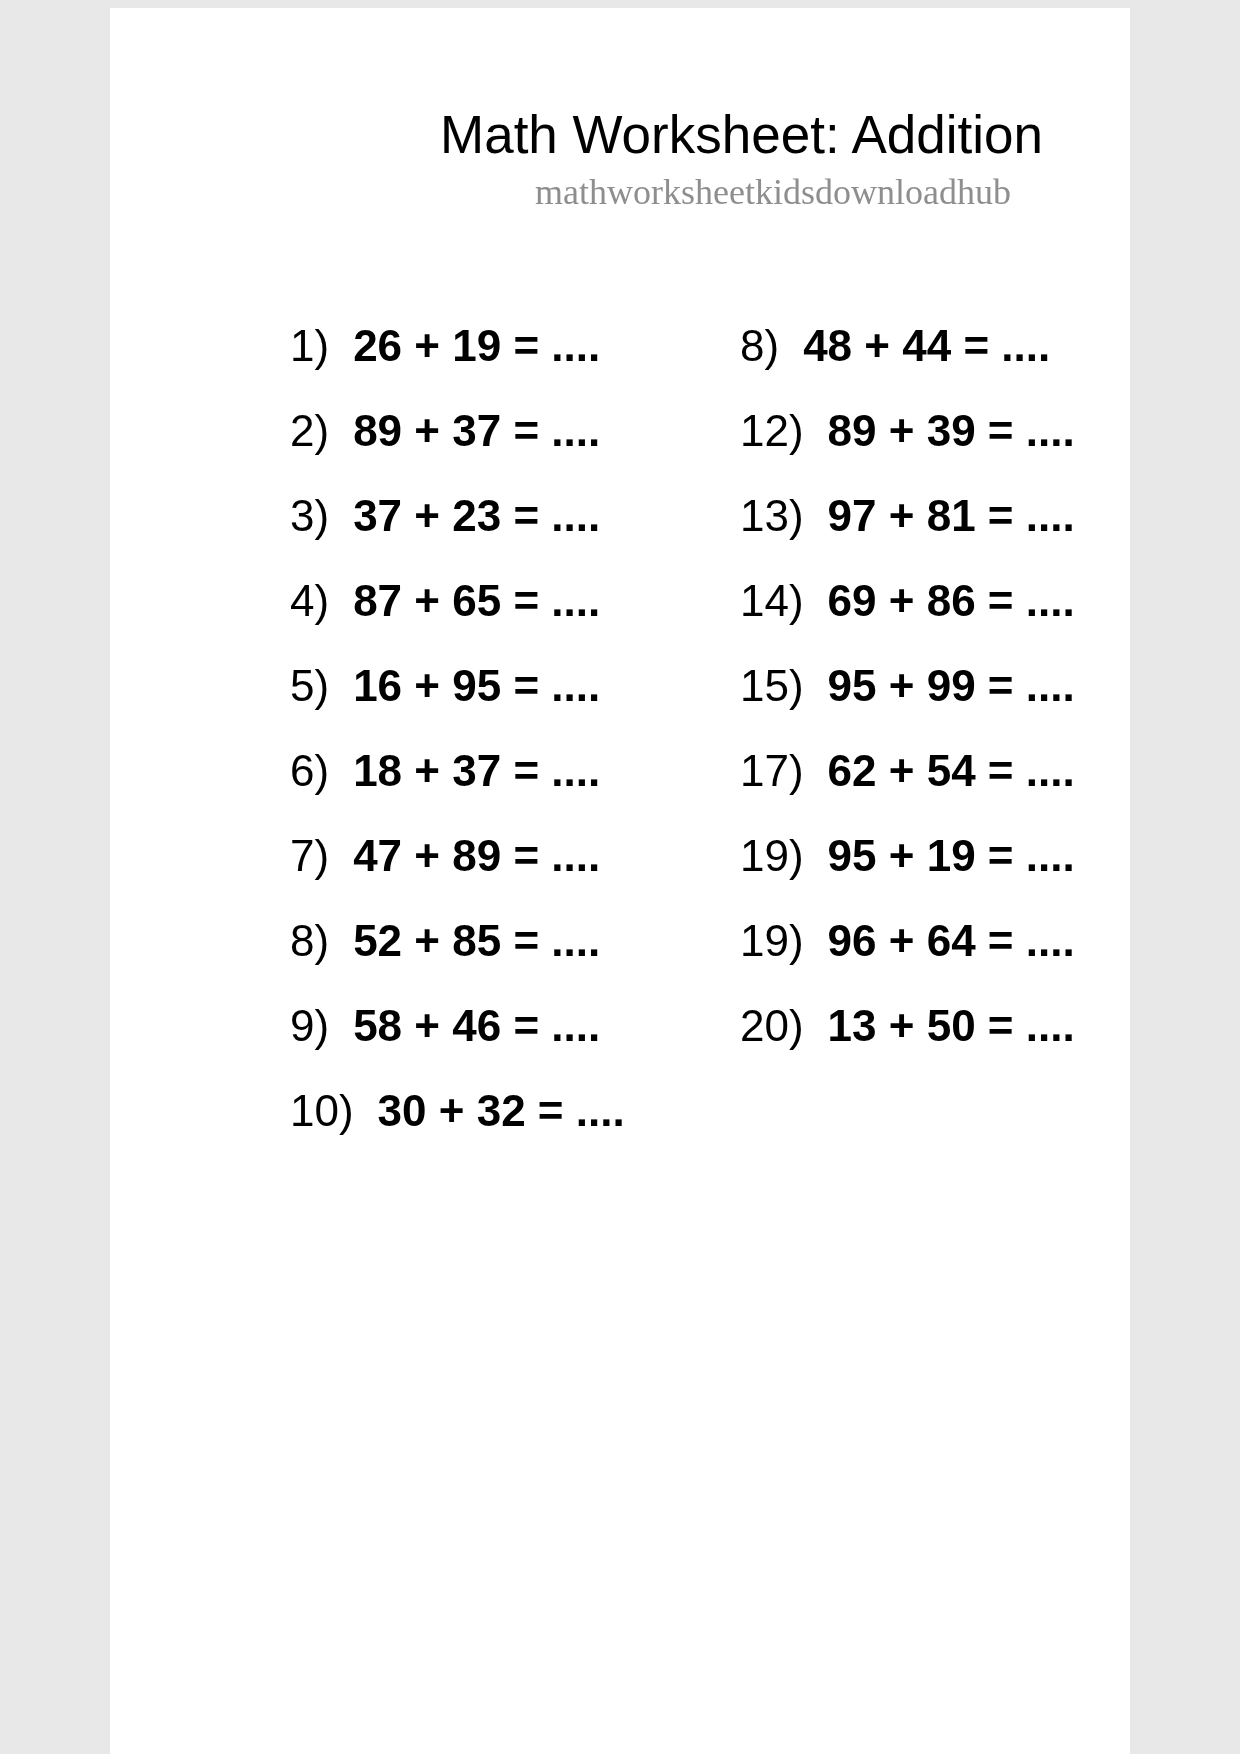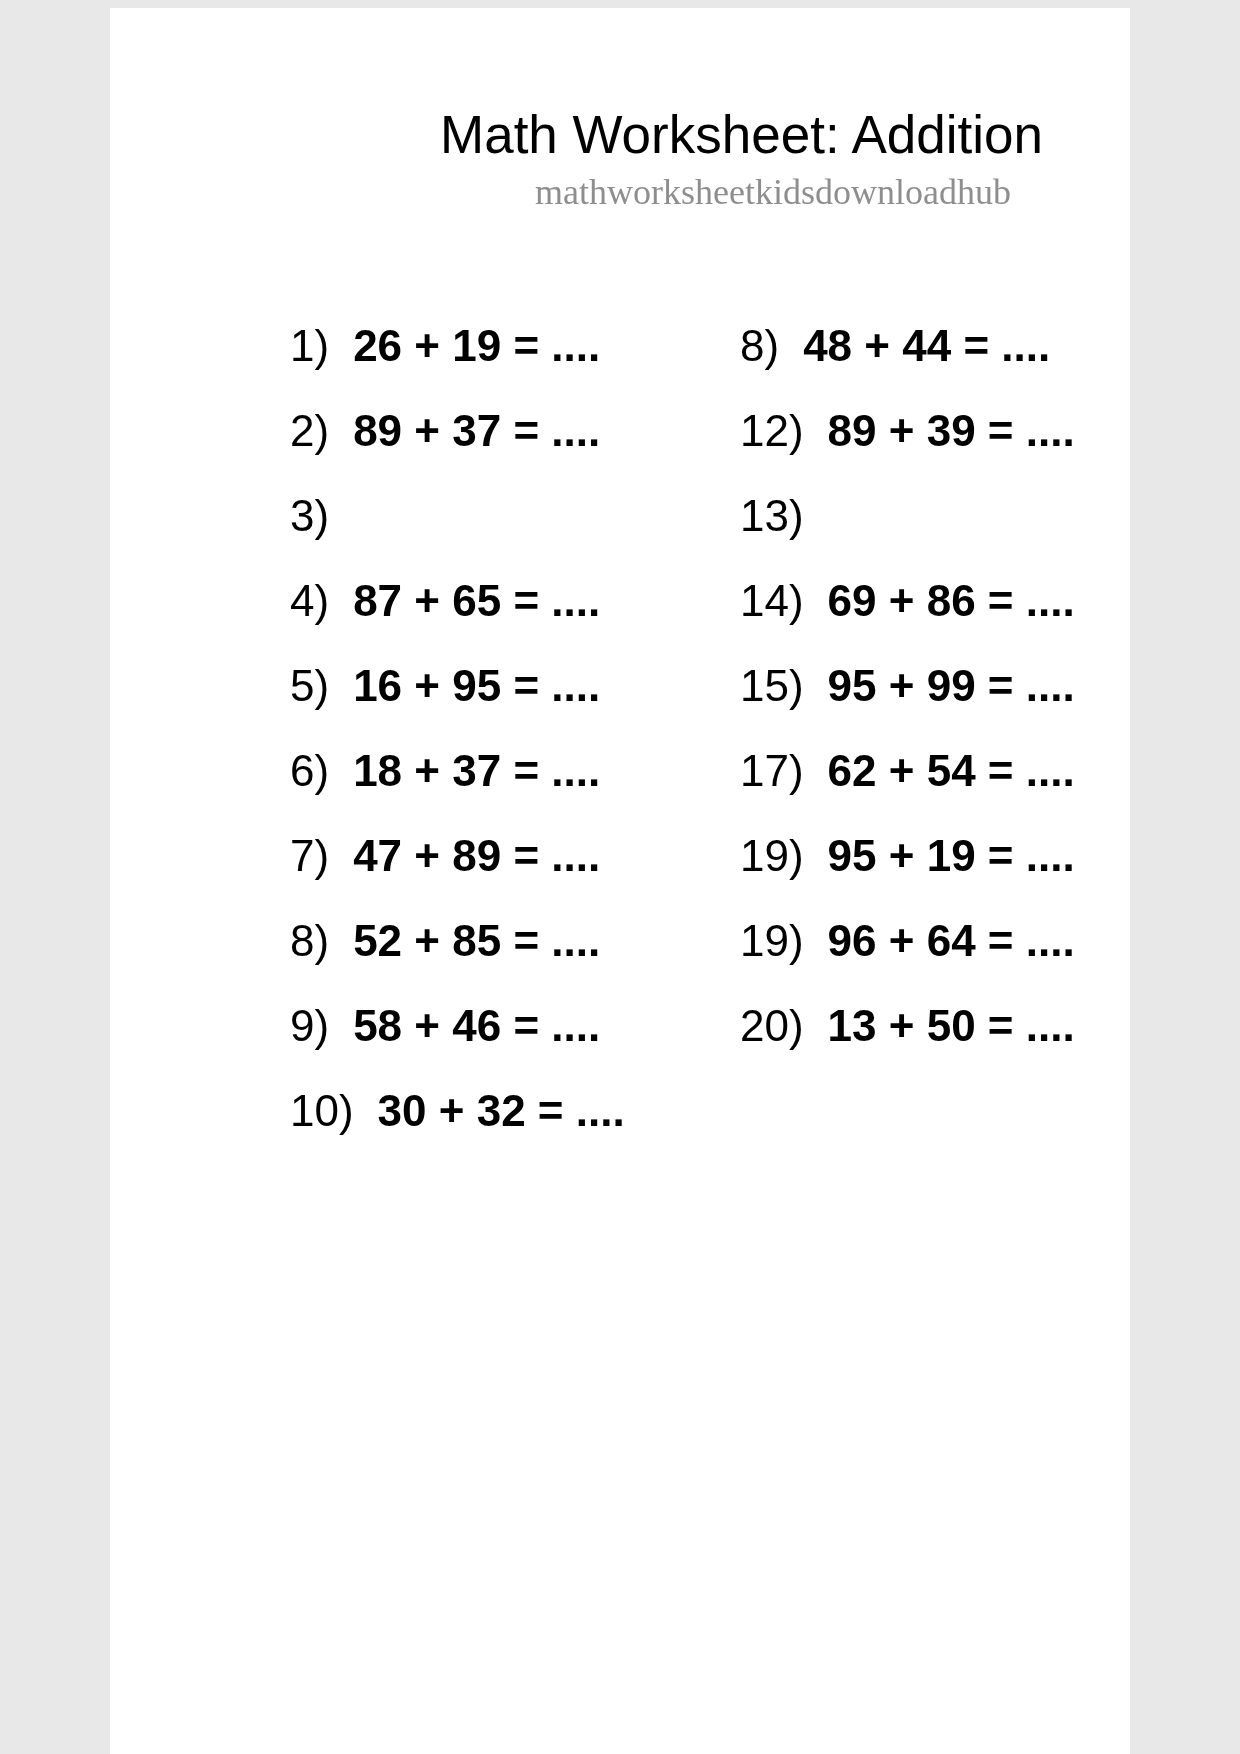--- a/index.html
+++ b/index.html
@@ -67,20 +67,21 @@
     <div class="problem">
       <span class="num">1)</span>
       <span class="expr">26 + 19 = ....</span>
     </div>
     <div class="problem">
       <span class="num">2)</span>
       <span class="expr">89 + 37 = ....</span>
     </div>
     <div class="problem">
       <span class="num">3)</span>
+      <span class="expr">37 + 23 = ....</span>
     </div>
     <div class="problem">
       <span class="num">4)</span>
       <span class="expr">87 + 65 = ....</span>
     </div>
     <div class="problem">
       <span class="num">5)</span>
       <span class="expr">16 + 95 = ....</span>
     </div>
     <div class="problem">
@@ -109,20 +110,21 @@
     <div class="problem">
       <span class="num">8)</span>
       <span class="expr">48 + 44 = ....</span>
     </div>
     <div class="problem">
       <span class="num">12)</span>
       <span class="expr">89 + 39 = ....</span>
     </div>
     <div class="problem">
       <span class="num">13)</span>
+      <span class="expr">97 + 81 = ....</span>
     </div>
     <div class="problem">
       <span class="num">14)</span>
       <span class="expr">69 + 86 = ....</span>
     </div>
     <div class="problem">
       <span class="num">15)</span>
       <span class="expr">95 + 99 = ....</span>
     </div>
     <div class="problem">

